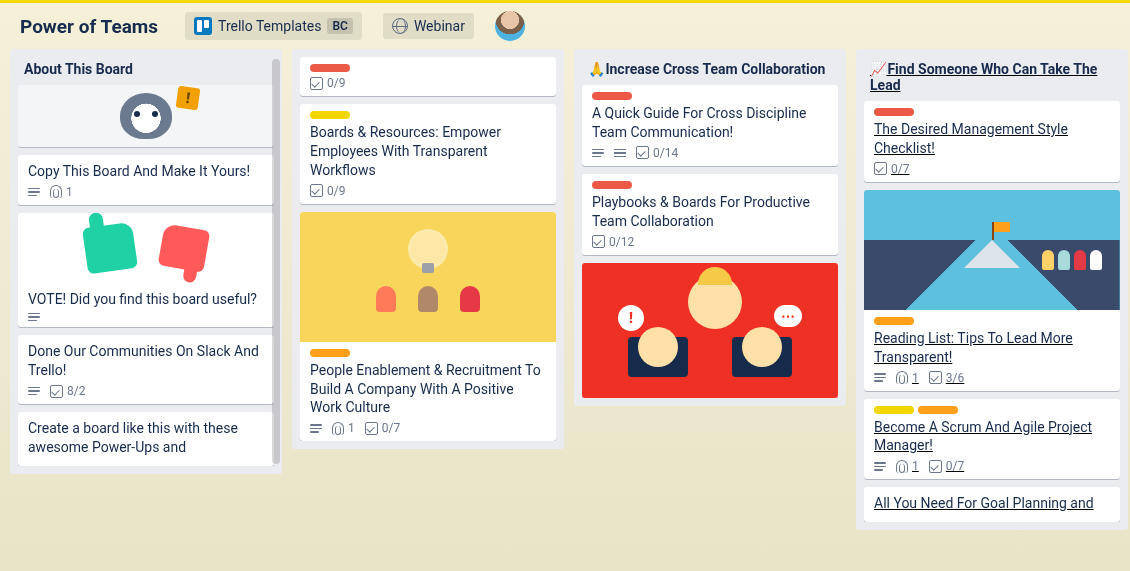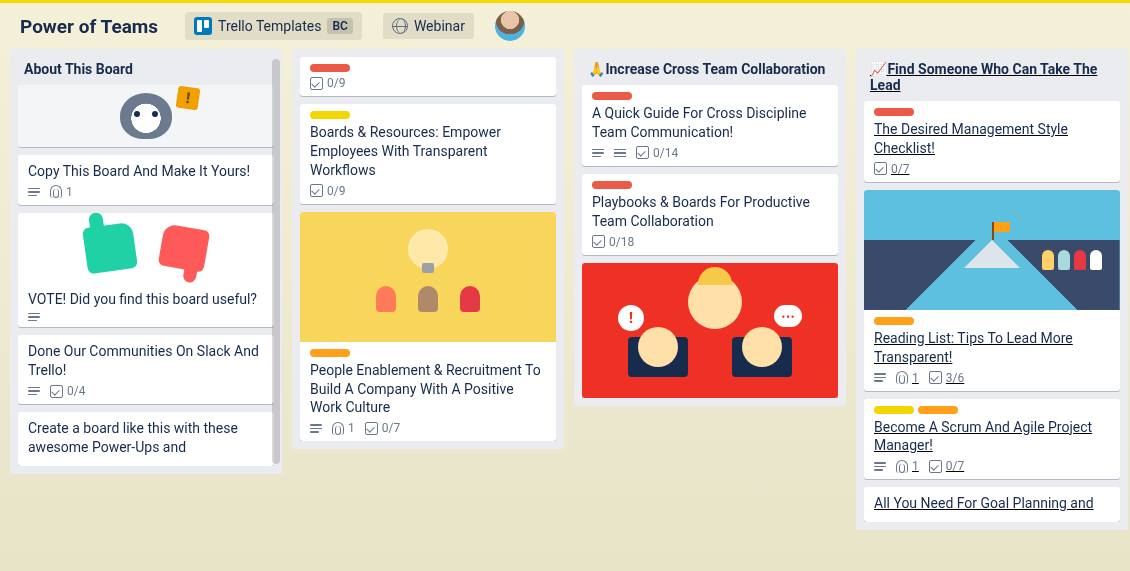--- a/index.html
+++ b/index.html
@@ -323,21 +323,21 @@
             <div class="badges">
               <span class="badge">
                 <span class="icon-lines">
                   <span></span>
                   <span></span>
                   <span></span>
                 </span>
               </span>
               <span class="badge">
                 <span class="icon-check"></span>
-                <span>0/4</span>
+                <span>8/2</span>
               </span>
             </div>
           </div>
         </div>
         <div class="card">
           <div class="card-body">
             <div class="card-title">Create a board like this with these awesome Power-Ups and</div>
           </div>
         </div>
       </div>
@@ -440,21 +440,21 @@
         </div>
         <div class="card">
           <div class="card-body">
             <div class="labels">
               <span class="label red"></span>
             </div>
             <div class="card-title">Playbooks &amp; Boards For Productive Team Collaboration</div>
             <div class="badges">
               <span class="badge">
                 <span class="icon-check"></span>
-                <span>0/18</span>
+                <span>0/12</span>
               </span>
             </div>
           </div>
         </div>
         <div class="card">
           <div class="cover cover-red">
             <div class="red-fig">
               <div class="face f1"></div>
               <div class="laptop l1"></div>
               <div class="face f2"></div>

